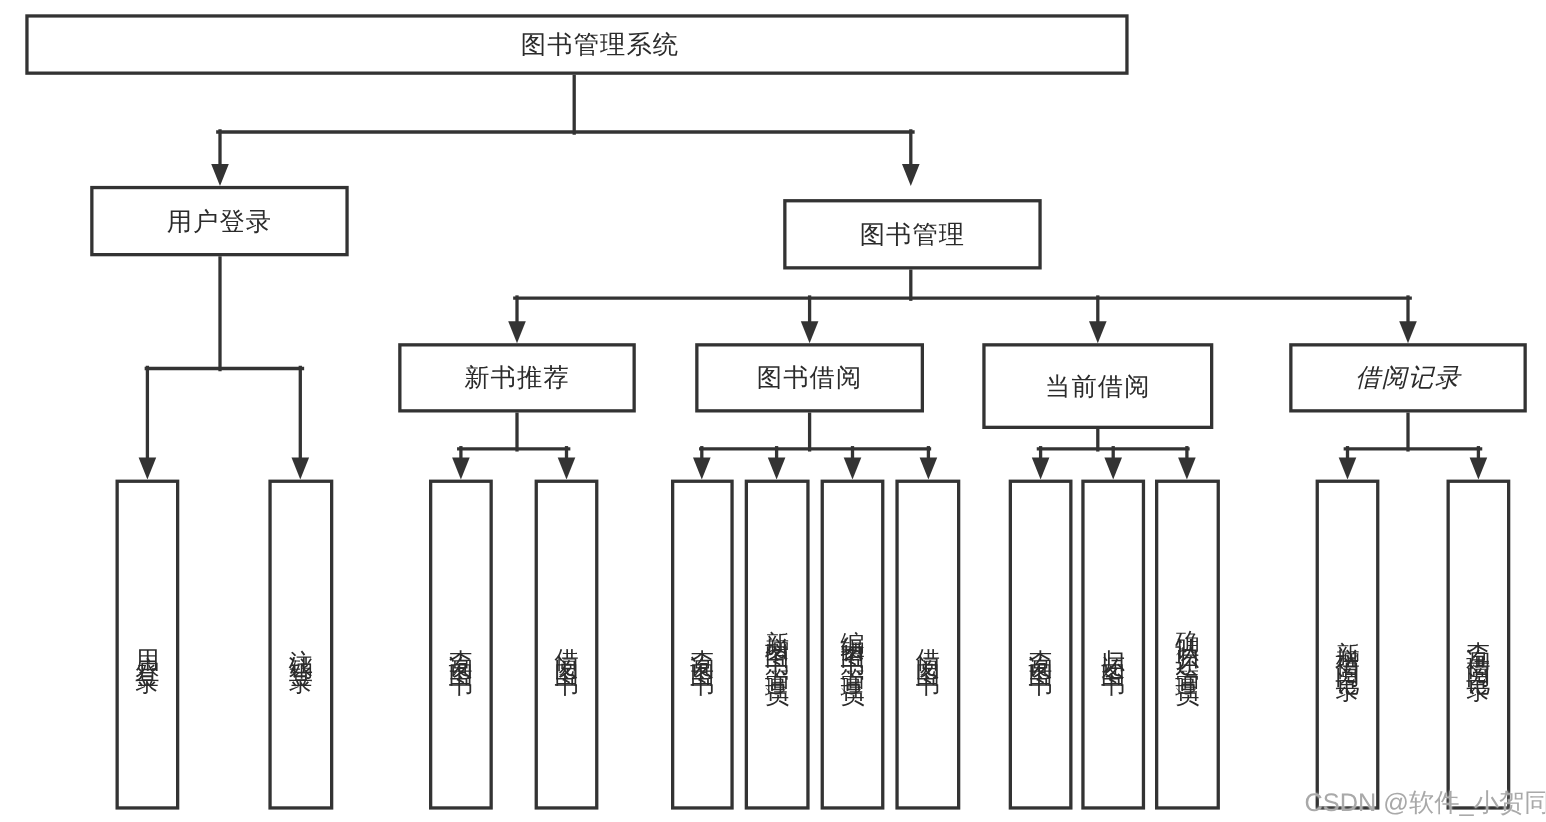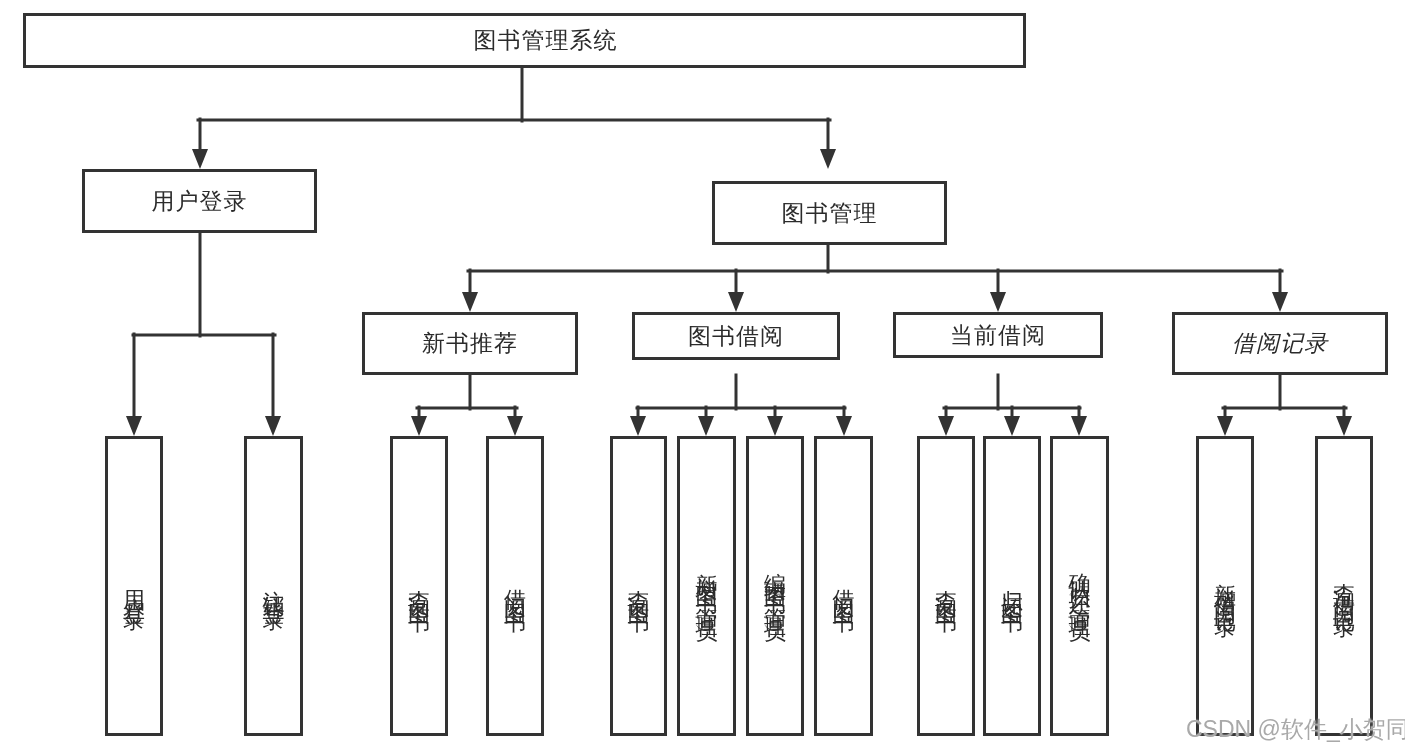--- a/index.html
+++ b/index.html
@@ -119,24 +119,24 @@
   <div class="box" style="left:82px; top:169px; width:235px; height:64px;">
     <span class="hlabel">用户登录</span>
   </div>
   <div class="box" style="left:712px; top:169px; width:235px; height:64px;margin-top:12px;">
     <span class="hlabel">图书管理</span>
   </div>
 
   <div class="box" style="left:362px; top:312px; width:216px; height:63px;text-align:center;">
     <span class="hlabel">新书推荐</span>
   </div>
-  <div class="box" style="left:632px; top:312px; width:208px; height:48px;">
+  <div class="box" style="left:632px; top:312px; width:208px; height:63px;">
     <span class="hlabel">图书借阅</span>
   </div>
-  <div class="box" style="left:893px; top:312px; width:210px; height:46px;">
+  <div class="box" style="left:893px; top:312px; width:210px; height:78px;">
     <span class="hlabel">当前借阅</span>
   </div>
   <div class="box" style="left:1172px; top:312px; width:216px; height:63px;font-style:italic;">
     <span class="hlabel">借阅记录</span>
   </div>
 
   <div class="box vbox" style="left:105px; top:436px; width:58px; height:300px;">
     <span class="vlabel">用户登录</span>
   </div>
   <div class="box vbox" style="left:244px; top:436px; width:59px; height:300px;">

